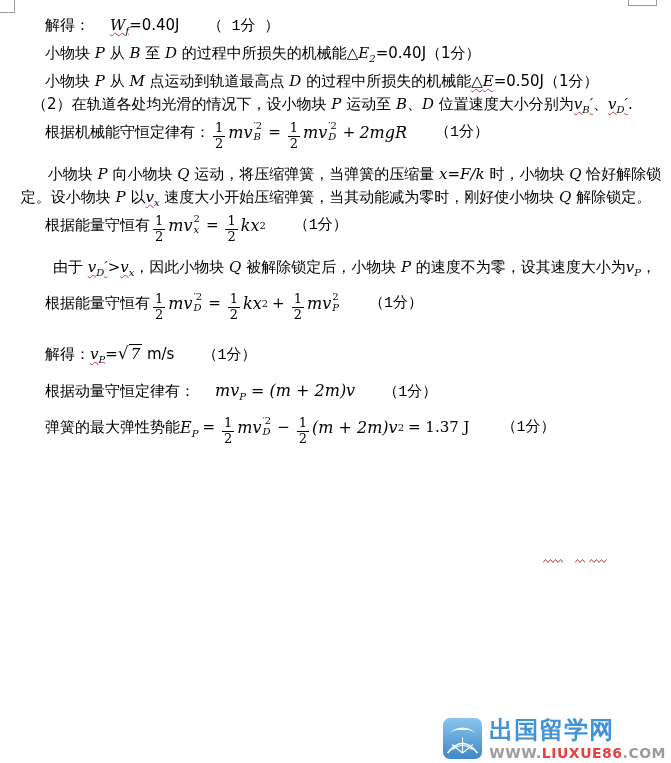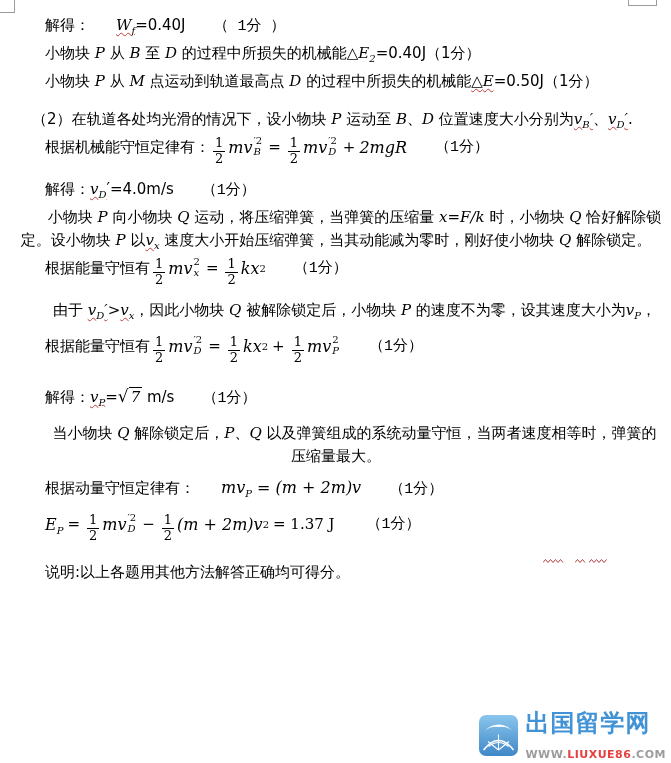--- a/index.html
+++ b/index.html
@@ -2,24 +2,24 @@
 <html><head>
 <meta charset="utf-8">
 <style>
   html,body{margin:0;padding:0;background:#fff;}
   .page{position:relative;width:671px;height:763px;background:#ffffff;overflow:hidden;
         font-family:"DejaVu Sans",sans-serif;font-size:15px;color:#000;}
   .content{position:absolute;top:14px;left:8px;width:656px;}
   p{margin:0;line-height:23px;}
   .ml{margin-left:37px;}
   .ind{text-indent:37px;text-align:center;}
-  .ind2{text-indent:24px;margin-top:15px;}
+  .ind2{text-indent:24px;}
   .mt8{margin-top:8px;}
   .mt6{margin-top:6px;}
-  .gap-sm{margin-left:26px;}
+  .gap-sm{margin-left:20px;}
   .v{font-family:"DejaVu Serif",serif;font-style:italic;}
   sub{font-size:10px;font-family:"DejaVu Serif",serif;font-style:italic;}
   .sup{font-size:10px;vertical-align:super;font-family:"DejaVu Serif",serif;}
   .score{margin-left:28px;font-family:Liberation Mono, monospace;}
   .sq{text-decoration-line:underline;text-decoration-style:wavy;
       text-decoration-color:#c23b3b;text-decoration-thickness:1px;text-underline-offset:2px;}
   
   .fpara{display:flex;align-items:flex-start;height:42px;margin-left:37px;}
   .frac{display:inline-flex;flex-direction:column;align-items:center;margin:0 3px;
         font-family:"DejaVu Serif",serif;font-size:13px;line-height:1.15;font-style:normal;}
@@ -37,21 +37,21 @@
   .corner-tr{position:absolute;left:628px;top:-9px;width:27px;height:13px;border:1px solid #9b9b9b;}
   
   .squig{position:absolute;top:558px;}
   .squig.s1{left:543px;}
   .squig.s2{left:575px;}
   .squig.s3{left:589px;}
   
   .logo{position:absolute;right:5px;bottom:3px;display:flex;align-items:center;gap:6px;}
   .logo-text{display:flex;flex-direction:column;line-height:1;}
   .logo-name{font-size:24px;font-weight:bold;color:#4193d5;letter-spacing:1px;}
-  .logo-url{font-size:11px;font-weight:bold;color:#9c9c9c;margin-top:14px;letter-spacing:0.5px;
+  .logo-url{font-size:14px;font-weight:bold;color:#9c9c9c;margin-top:4px;letter-spacing:0.5px;
             font-family:"DejaVu Sans",sans-serif;}
   .logo-domain{color:#e64040;}
 </style>
 </head>
 <body>
 
 <div class="page">
   <div class="corner-tl"></div>
   <div class="corner-tr"></div>
 
@@ -84,21 +84,20 @@
         <span class="mvar">mv</span>
         <span class="ss">
           <span class="st">′2</span>
           <span class="sb">D</span>
         </span>
         <span class="op">+</span>
         <span class="mvar">2mgR</span>
         <span class="score">（1分）</span>
       </p>
 
-    <p class="ml"><span>解得：</span><span class="v sq"><span>v</span><sub>D</sub></span><span>′=4.0m/s</span><span class="score">（1分）</span></p>
 
     <p class="ind"><span>小物块 </span><span class="v">P</span><span> 向小物块 </span><span class="v">Q</span><span> 运动，将压缩弹簧，当弹簧的压缩量 </span><span class="v">x=F/k</span><span> 时，小物块 </span><span class="v">Q</span><span> 恰好解除锁定。设小物块 </span><span class="v">P</span><span> 以</span><span class="v sq"><span>v</span><sub>x</sub></span><span> 速度大小开始压缩弹簧，当其动能减为零时，刚好使小物块 </span><span class="v">Q</span><span> 解除锁定。</span></p>
 
     <p class="fpara">
         <span>根据能量守恒有</span>
         <span class="frac">
           <span class="num">1</span>
           <span>2</span>
         </span>
         <span class="mvar">mv</span>
@@ -145,25 +144,25 @@
         <span class="mvar">mv</span>
         <span class="ss">
           <span class="st">2</span>
           <span class="sb">P</span>
         </span>
         <span class="score">（1分）</span>
       </p>
 
     <p class="ml mt8"><span>解得：</span><span class="v sq"><span>v</span><sub>P</sub></span><span>=</span><span class="sqrt">√</span><span class="sqrtbar">7</span><span> m/s</span><span class="score">（1分）</span></p>
 
-    <p class="ind mt8"><span>当小物块 </span><span class="v">Q</span><span> 解除锁定后，</span><span class="v">P</span><span>、</span><span class="v">Q</span><span> 以及弹簧组成的系统动量守恒，当两者速度相等时，弹簧的压缩量最大。</span></p>
 
     <p class="ml mt8"><span>根据动量守恒定律有：</span><span class="mvar gap-sm">mv</span><sub>P</sub><span class="mvar"> = (m + 2m)v</span><span class="score">（1分）</span></p>
 
     <p class="fpara mt8">
+        <span>弹簧的最大弹性势能 </span>
         <span class="mvar"><span>E</span><sub>P</sub></span>
         <span class="op">=</span>
         <span class="frac">
           <span class="num">1</span>
           <span>2</span>
         </span>
         <span class="mvar">mv</span>
         <span class="ss">
           <span class="st">′2</span>
           <span class="sb">D</span>
@@ -172,21 +171,20 @@
         <span class="frac">
           <span class="num">1</span>
           <span>2</span>
         </span>
         <span class="mvar">(m + 2m)v</span>
         <span class="sup">2</span>
         <span class="op">= 1.37 J</span>
         <span class="score">（1分）</span>
       </p>
 
-    <p class="ml mt6"><span>说明:以上各题用其他方法解答正确均可得分。</span></p>
 
   </div>
 
   <svg class="squig s1" width="21" height="6">
       <polyline points="0,4.5 2.5,1.5 5,4.5 7.5,1.5 10,4.5 12.5,1.5 15,4.5 17.5,1.5 20,4.5" fill="none" stroke="#b54040" stroke-width="1"></polyline>
     </svg>
   <svg class="squig s2" width="11" height="6">
       <polyline points="0,4.5 2.5,1.5 5,4.5 7.5,1.5 10,4.5" fill="none" stroke="#b54040" stroke-width="1"></polyline>
     </svg>
   <svg class="squig s3" width="19" height="6">

